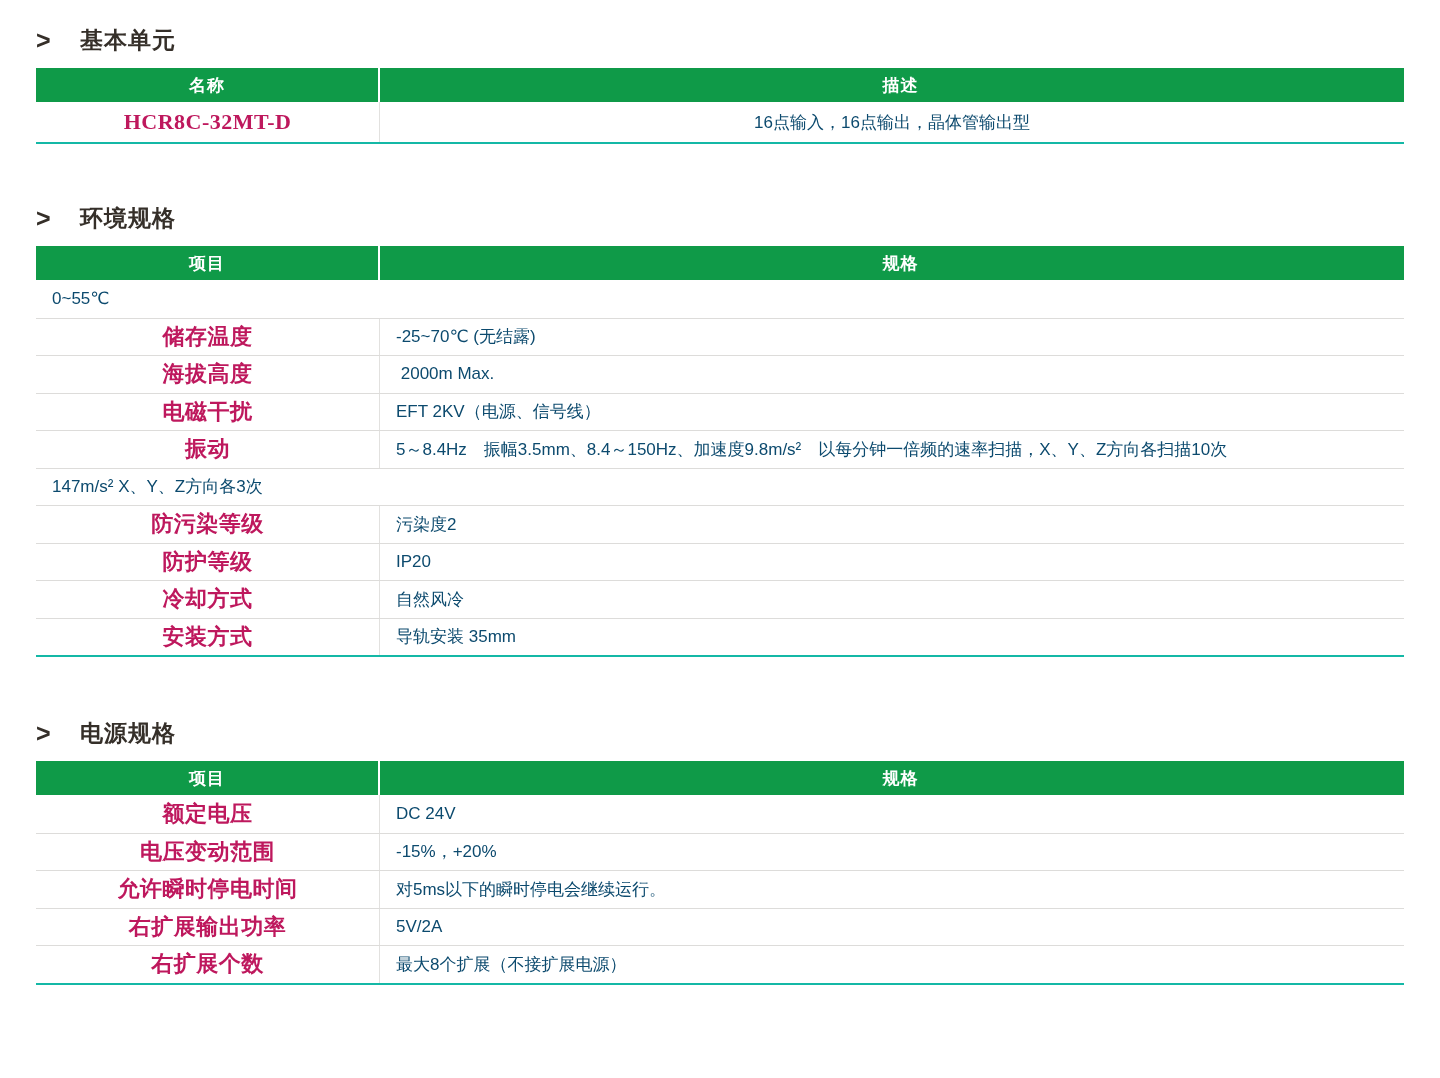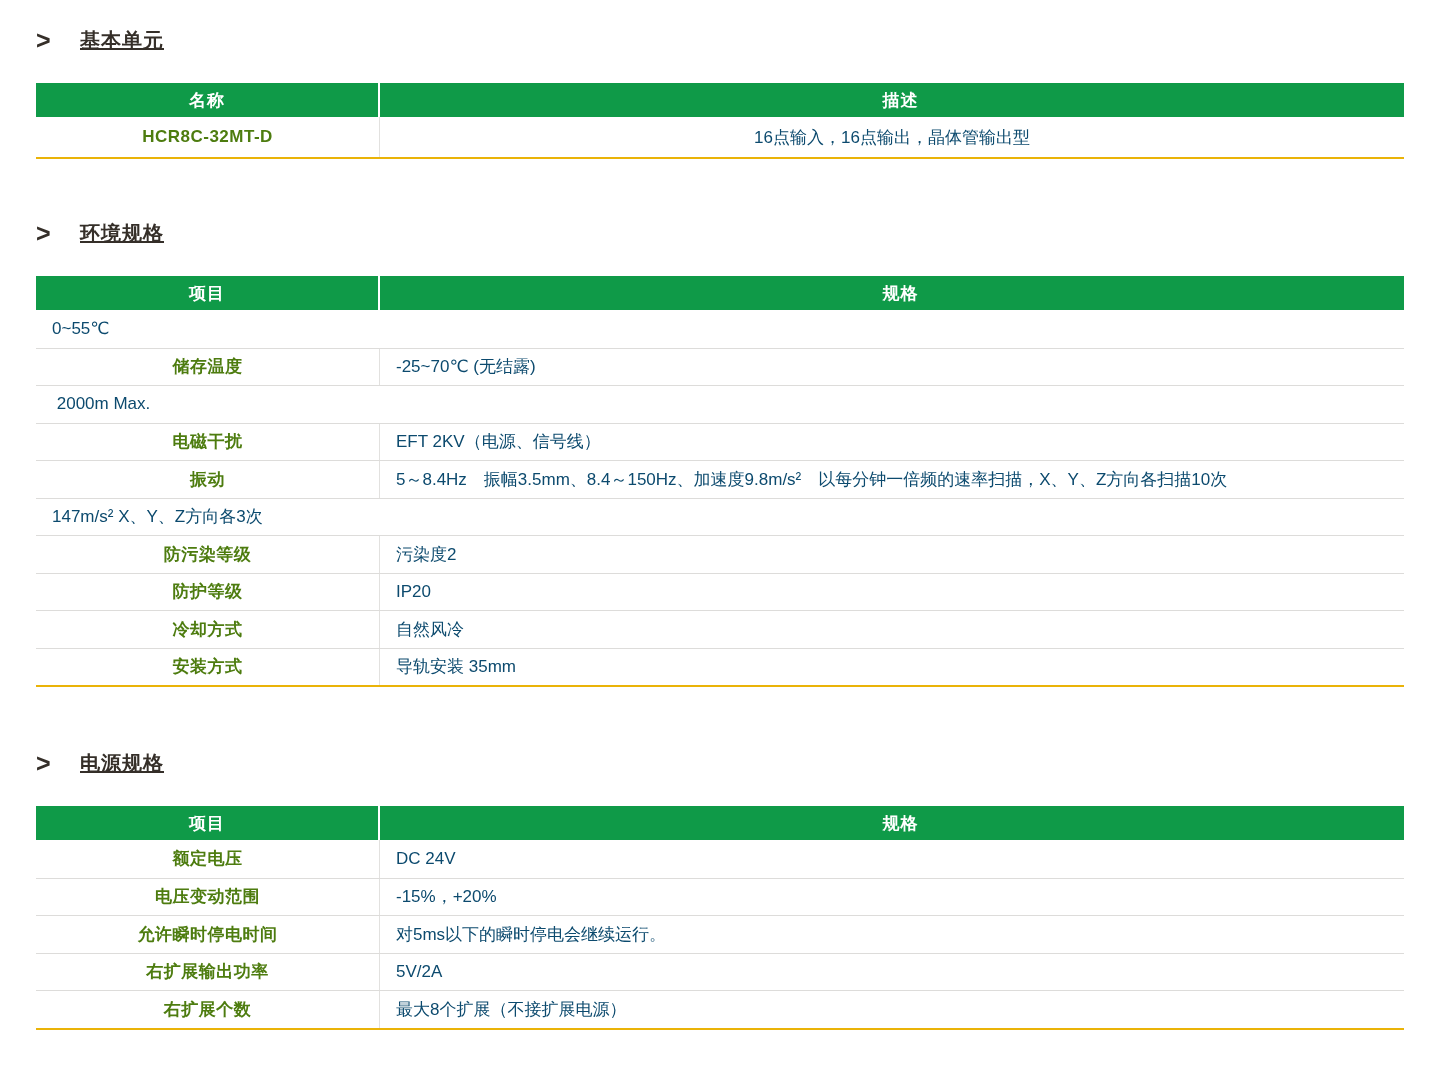--- a/index.html
+++ b/index.html
@@ -20,58 +20,58 @@
     height: 32px;
   }
   .section-title .arrow {
     font-size: 25px;
     font-weight: 800;
     color: #352f29;
     width: 44px;
     flex: 0 0 44px;
   }
   .section-title .title-text {
-    font-size: 20px;
+    font-size: 23px;
     font-weight: 700;
     color: #352f29;
     letter-spacing: 1px;
-    text-decoration: underline;
   }
   .mt-sec2 { margin-top: 58px; }
   .mt-sec3 { margin-top: 60px; }
 
   
   .spec-table {
-    margin-top: 27px;
+    margin-top: 12px;
     width: 1368px;
-    border-bottom: 2px solid #eab308;
+    border-bottom: 2px solid #14b8a6;
   }
   .thead { display: flex; height: 34px; background: #0f9a48; }
   .th {
     display: flex; align-items: center; justify-content: center;
     color: #ffffff; font-size: 17px; font-weight: 700;
     letter-spacing: 1px;
   }
   .col1 { width: 344px; flex: 0 0 344px; }
   .col2 { flex: 1 1 auto; min-width: 0; padding-left: 17px; }
   .thead .col1 { border-right: 2px solid #ffffff; }
 
   .row { display: flex; }
   .row + .row { border-top: 1px solid #dddcda; }
   .t1 .row { height: 40px; }
   .t2 .row, .t3 .row { height: 37.5px; }
 
   .cell { display: flex; align-items: center; }
   .cell-label {
     justify-content: center;
-    font-size: 17px;
+    font-size: 22px;
     font-weight: 700;
-    color: #4d7c0f;
+    color: #be185d;
     border-right: 1px solid #e2e1df;
     letter-spacing: 0.5px;
+    font-family: Liberation Serif, serif;
   }
   .cell-value {
     padding-left: 16px;
     font-size: 17px;
     font-weight: 400;
     color: #0c4a6e;
     white-space: pre-wrap;
   }
   .t1 .cell-value { justify-content: center; padding-left: 0; }
 </style>
@@ -105,20 +105,21 @@
       <div class="th col2">规格</div>
     </div>
     <div class="row">
       <div class="cell cell-value col2">0~55℃</div>
     </div>
     <div class="row">
       <div class="cell cell-label col1">储存温度</div>
       <div class="cell cell-value col2">-25~70℃ (无结露)</div>
     </div>
     <div class="row">
+      <div class="cell cell-label col1">海拔高度</div>
       <div class="cell cell-value col2"> 2000m Max.</div>
     </div>
     <div class="row">
       <div class="cell cell-label col1">电磁干扰</div>
       <div class="cell cell-value col2">EFT 2KV（电源、信号线）</div>
     </div>
     <div class="row">
       <div class="cell cell-label col1">振动</div>
       <div class="cell cell-value col2">5～8.4Hz　振幅3.5mm、8.4～150Hz、加速度9.8m/s²　以每分钟一倍频的速率扫描，X、Y、Z方向各扫描10次</div>
     </div>

